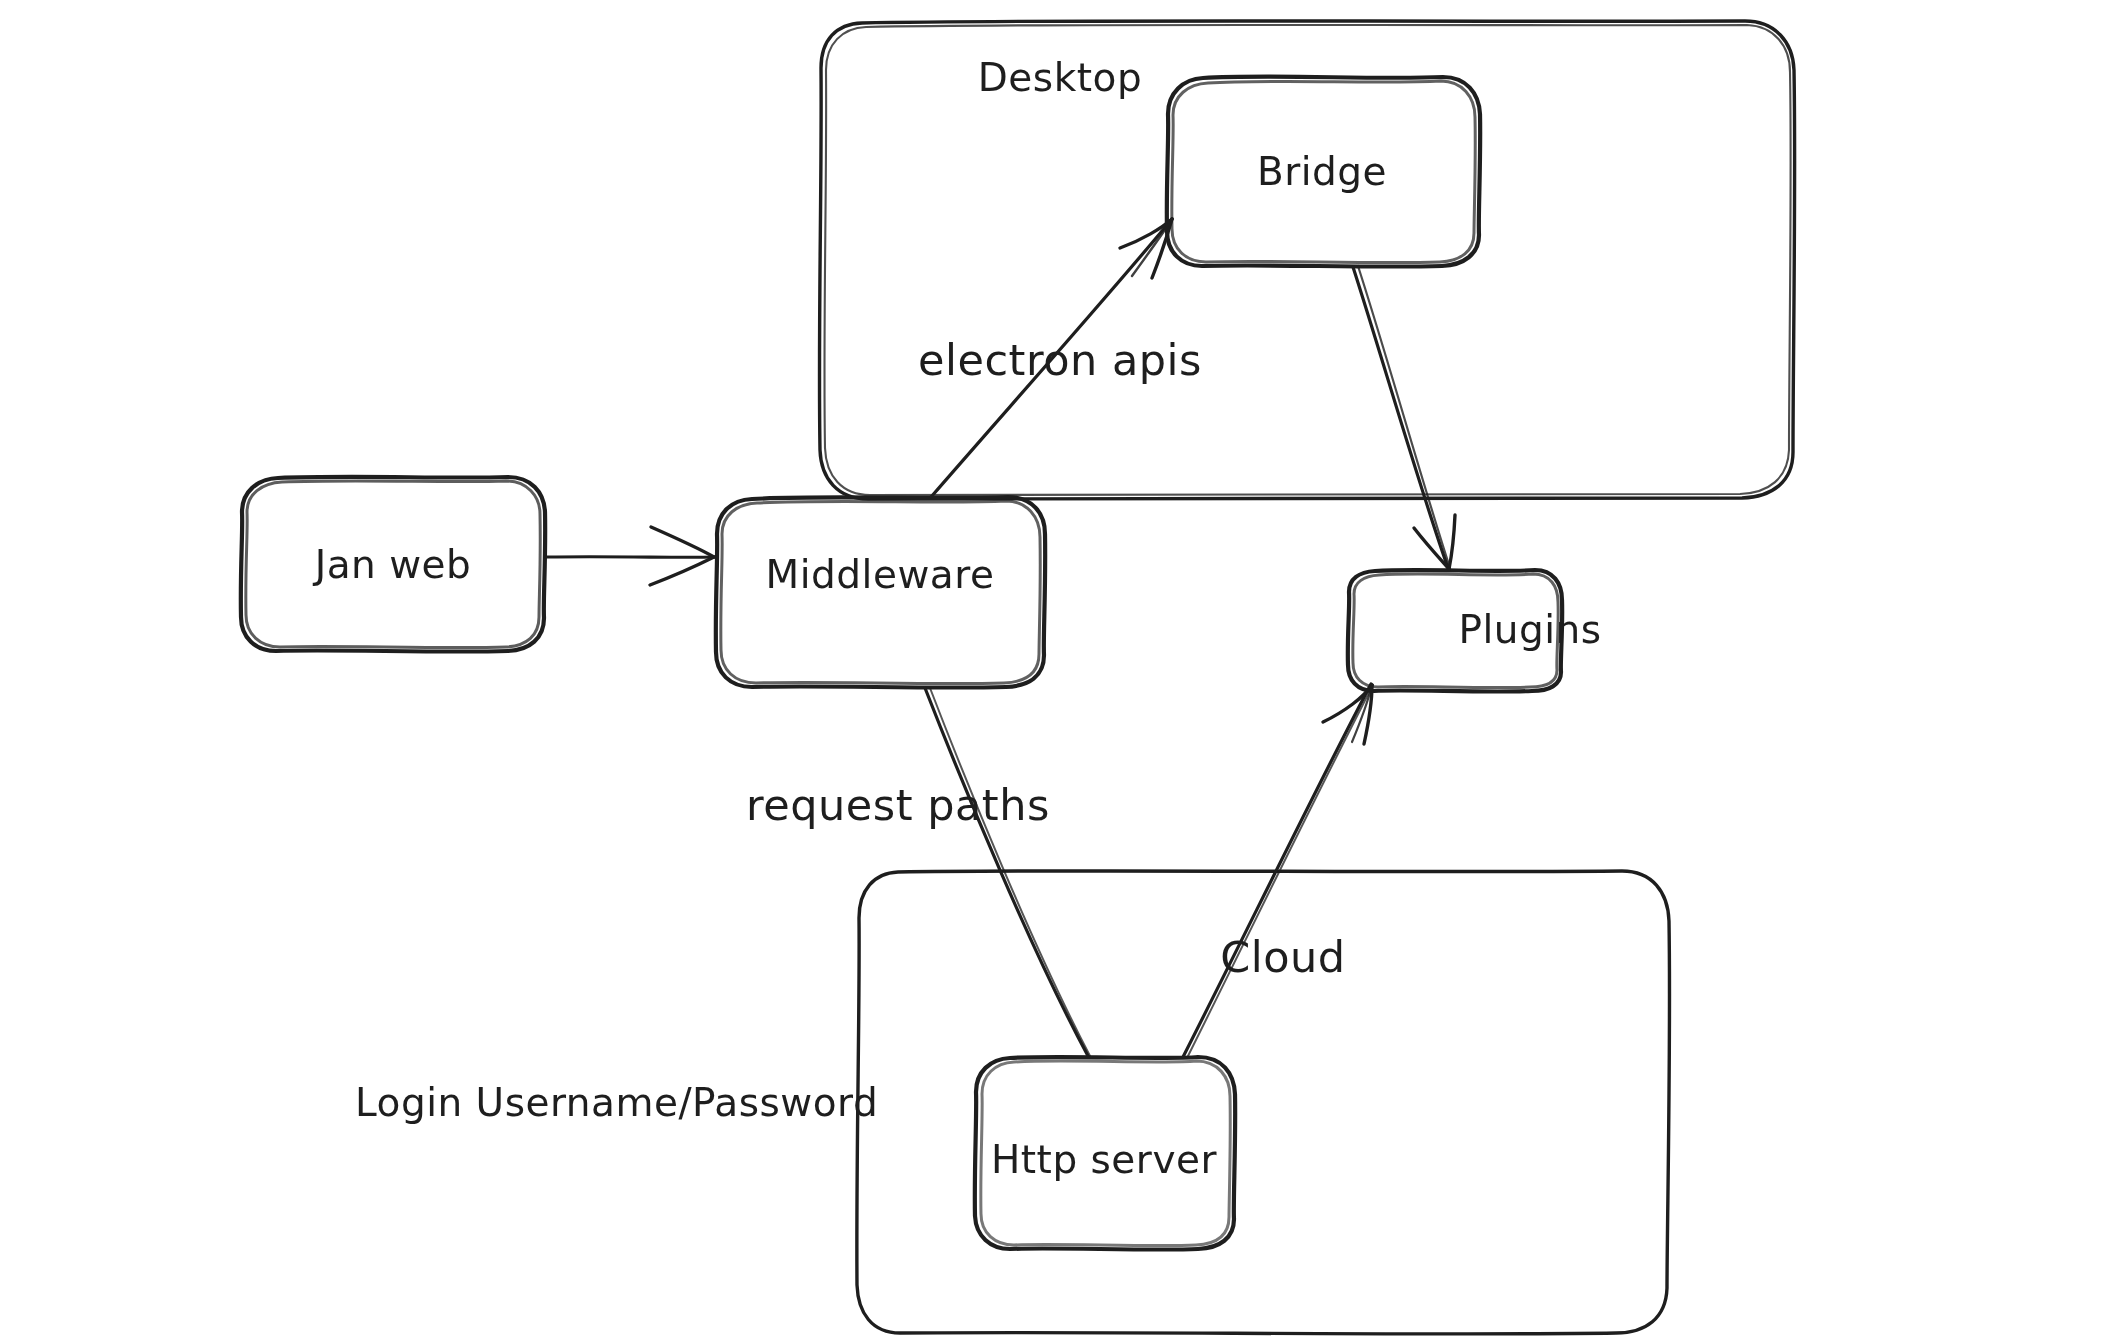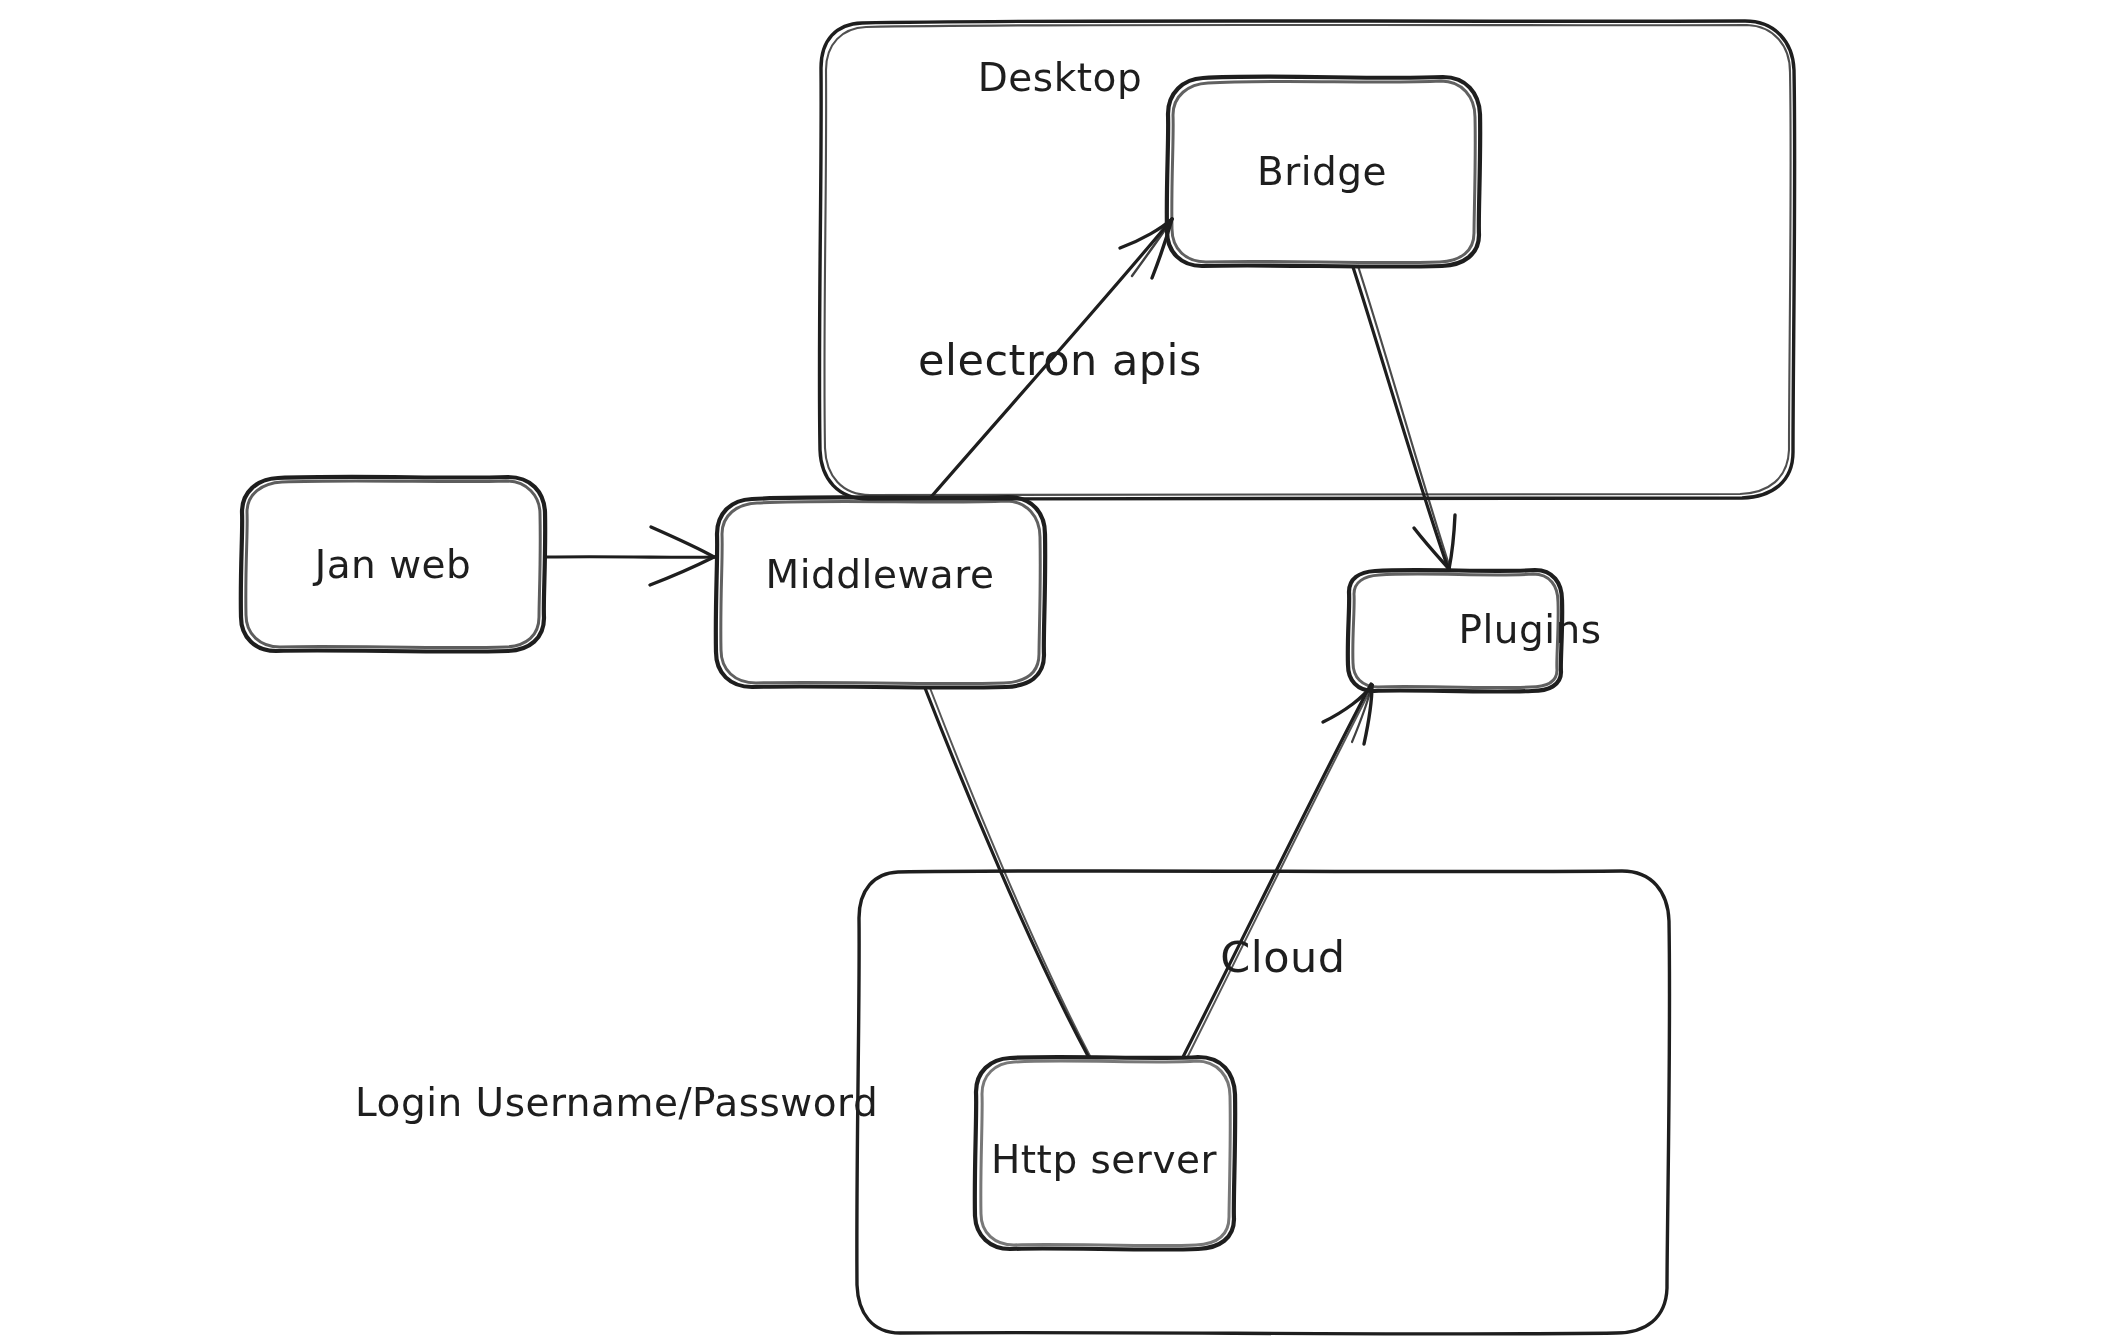--- a/index.html
+++ b/index.html
@@ -268,19 +268,20 @@
 
   <div class="label group-label" style="left:1060px; top:78px;">Desktop</div>
 
   <div class="label node-label" style="left:393px; top:565px;">Jan web</div>
   <div class="label node-label" style="left:880px; top:575px;">Middleware</div>
   <div class="label node-label" style="left:1322px; top:172px;">Bridge</div>
   <div class="label node-label" style="left:1530px; top:630px;">Plugins</div>
   <div class="label node-label" style="left:1104px; top:1160px;">Http server</div>
 
   <div class="label edge-label" style="left:1060px; top:360px;">electron apis</div>
+  <div class="label edge-label" style="left:898px; top:805px;">request paths</div>
   <div class="label edge-label" style="left:1283px; top:957px;">Cloud</div>
 
   <div class="label note-label" style="left:355px; top:962px;">
     <div>Login Username/Password</div>
   </div>
 
 </div>
 
 </body></html>

